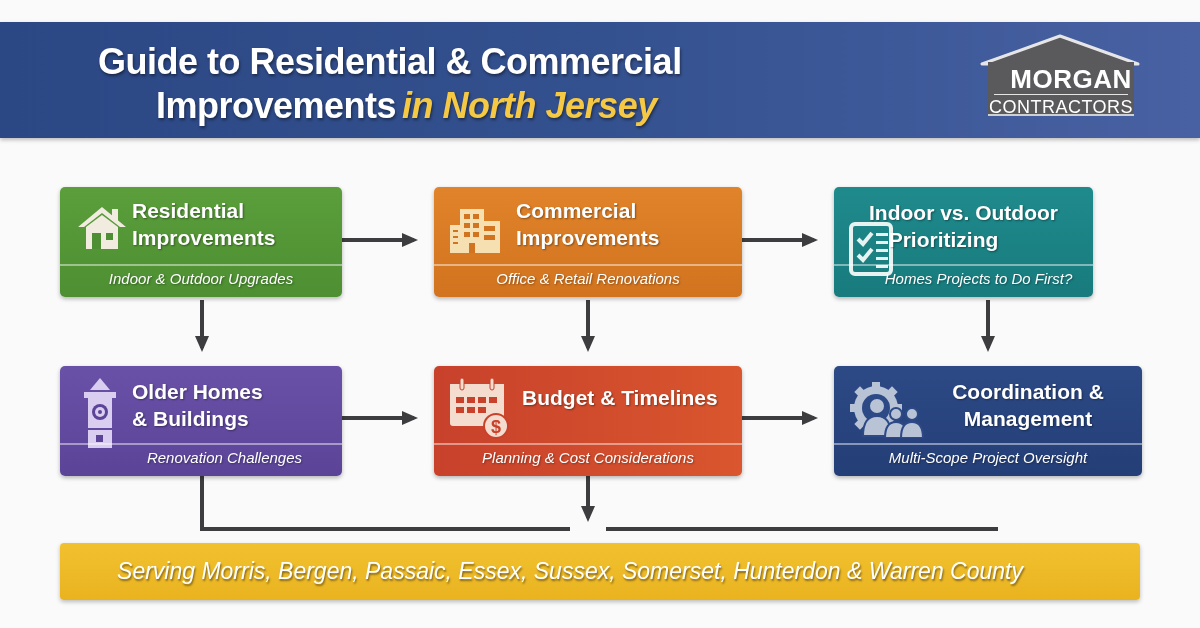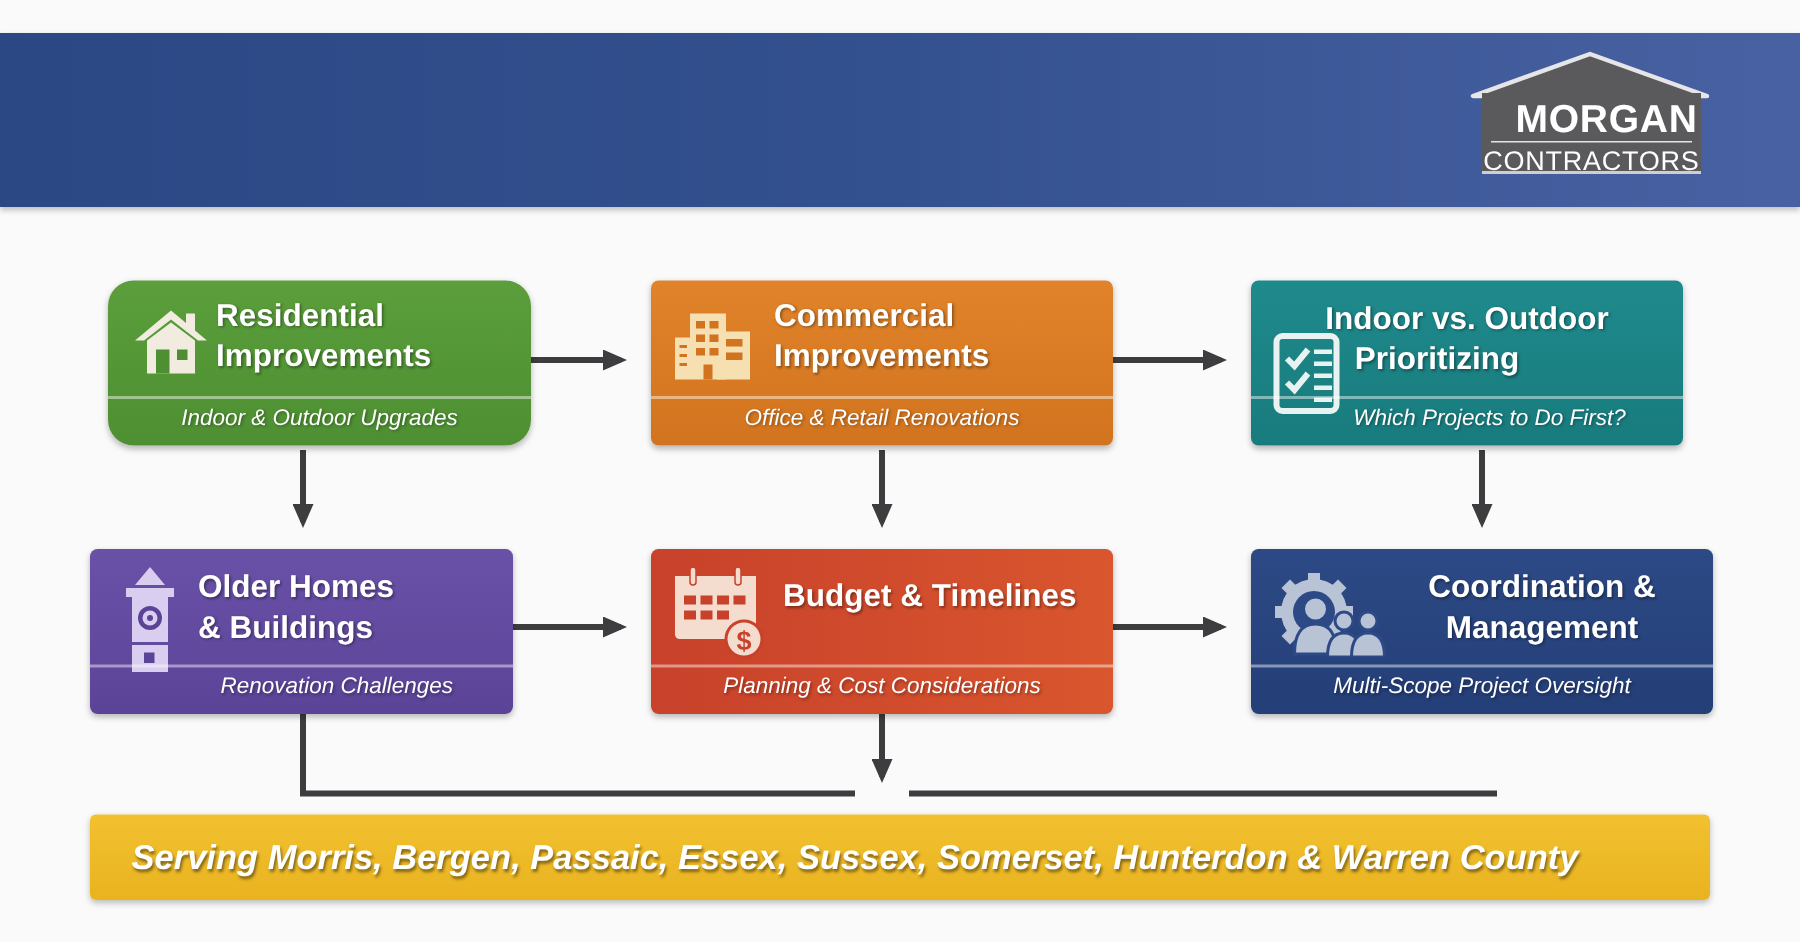--- a/index.html
+++ b/index.html
@@ -58,45 +58,49 @@
   .card .ttl {
     position: absolute; font-weight: bold; font-size: 21px; line-height: 27px;
     text-shadow: 1px 1px 2px rgba(0,0,0,0.4);
   }
   .card .sub {
     position: absolute; left: 0; right: 0; top: 80px; text-align: center;
     font-style: italic; font-size: 15px; line-height: 24px;
     text-shadow: 1px 1px 2px rgba(0,0,0,0.35);
   }
 
-  .c-res { left: 72px; top: 187px; background: linear-gradient(180deg,#5b9e3b,#4d8f32); border-radius: 17px; }
+  .c-res { left: 60px; top: 187px; background: linear-gradient(180deg,#5b9e3b,#4d8f32); }
   .c-com { left: 434px; top: 187px; width: 308px; background: linear-gradient(180deg,#e0832a,#d2741f); }
-  .c-pri { left: 834px; top: 187px; width: 288px; background: linear-gradient(180deg,#1f8a8c,#187b7d); padding-left: 42px; }
+  .c-pri { left: 834px; top: 187px; width: 259px; background: linear-gradient(180deg,#1f8a8c,#187b7d); padding-left: 42px; }
   .c-old { left: 60px; top: 366px; background: linear-gradient(180deg,#6a51a8,#5b4498); }
   .c-bud { left: 434px; top: 366px; width: 308px; background: linear-gradient(90deg,#c8412b,#d9562e); }
   .c-coo { left: 834px; top: 366px; width: 308px; background: linear-gradient(180deg,#2d4a86,#243e77); }
 
   .footer {
     position: absolute; left: 60px; top: 543px; width: 1080px; height: 57px;
     background: linear-gradient(180deg,#f2c130,#e9b31f);
     border-radius: 4px; box-shadow: 0 2px 4px rgba(0,0,0,0.25);
   }
   .footer .text {
     position: absolute; left: 0; right: 0; top: 0; line-height: 57px; text-align: center;
-    color: #fff; font-weight: bold; font-style: italic; font-size: 23px;
+    color: #fff; font-weight: normal; font-style: italic; font-size: 23px;
     text-shadow: 1px 2px 2px rgba(0,0,0,0.45);
     padding-right: 60px;
   }
 
   svg.arrows { position: absolute; left: 0; top: 0; }
 </style>
 </head>
 <body>
 
 <div class="header">
+  <div class="title">
+    <span>Guide to Residential &amp; Commercial</span>
+    <span class="line2"><span>Improvements</span><span class="accent">in North Jersey</span></span>
+  </div>
 
   <div class="logo">
     <svg class="roof" width="164" height="34" viewBox="0 0 164 34">
       <polygon points="82,2 4,30 160,30" fill="#5a5a5c" stroke="#e6e6e8" stroke-width="3" stroke-linejoin="round"></polygon>
     </svg>
     <div class="plate">
       <div class="brand">MORGAN</div>
       <div class="rule"></div>
       <div class="sub">CONTRACTORS</div>
     </div>
@@ -183,21 +187,21 @@
     <rect x="28" y="20" width="12" height="3" fill="#e7f2f1"></rect>
     <rect x="28" y="28" width="12" height="3" fill="#e7f2f1"></rect>
     <rect x="28" y="36" width="12" height="3" fill="#e7f2f1"></rect>
     <rect x="28" y="44" width="12" height="3" fill="#e7f2f1"></rect>
   </svg>
   <div class="ttl" style="left:0;right:0;top:12px;text-align:center">
     <div>Indoor vs. Outdoor</div>
     <div style="padding-right:40px">Prioritizing</div>
   </div>
   <div class="divider"></div>
-  <div class="sub" style="padding-left:30px">Which Projects to Do First?</div>
+  <div class="sub" style="padding-left:30px">Homes Projects to Do First?</div>
 </div>
 
 <div class="card c-old">
   <svg class="icon" style="left:22px;top:10px" width="36" height="76" viewBox="0 0 36 76">
     <polygon points="18,2 8,14 28,14" fill="#d9cdf0"></polygon>
     <rect x="2" y="16" width="32" height="6" fill="#d9cdf0"></rect>
     <rect x="6" y="22" width="24" height="30" fill="#d9cdf0"></rect>
     <circle cx="18" cy="36" r="8" fill="#5b4498"></circle>
     <circle cx="18" cy="36" r="5" fill="#d9cdf0"></circle>
     <circle cx="18" cy="36" r="2" fill="#5b4498"></circle>

